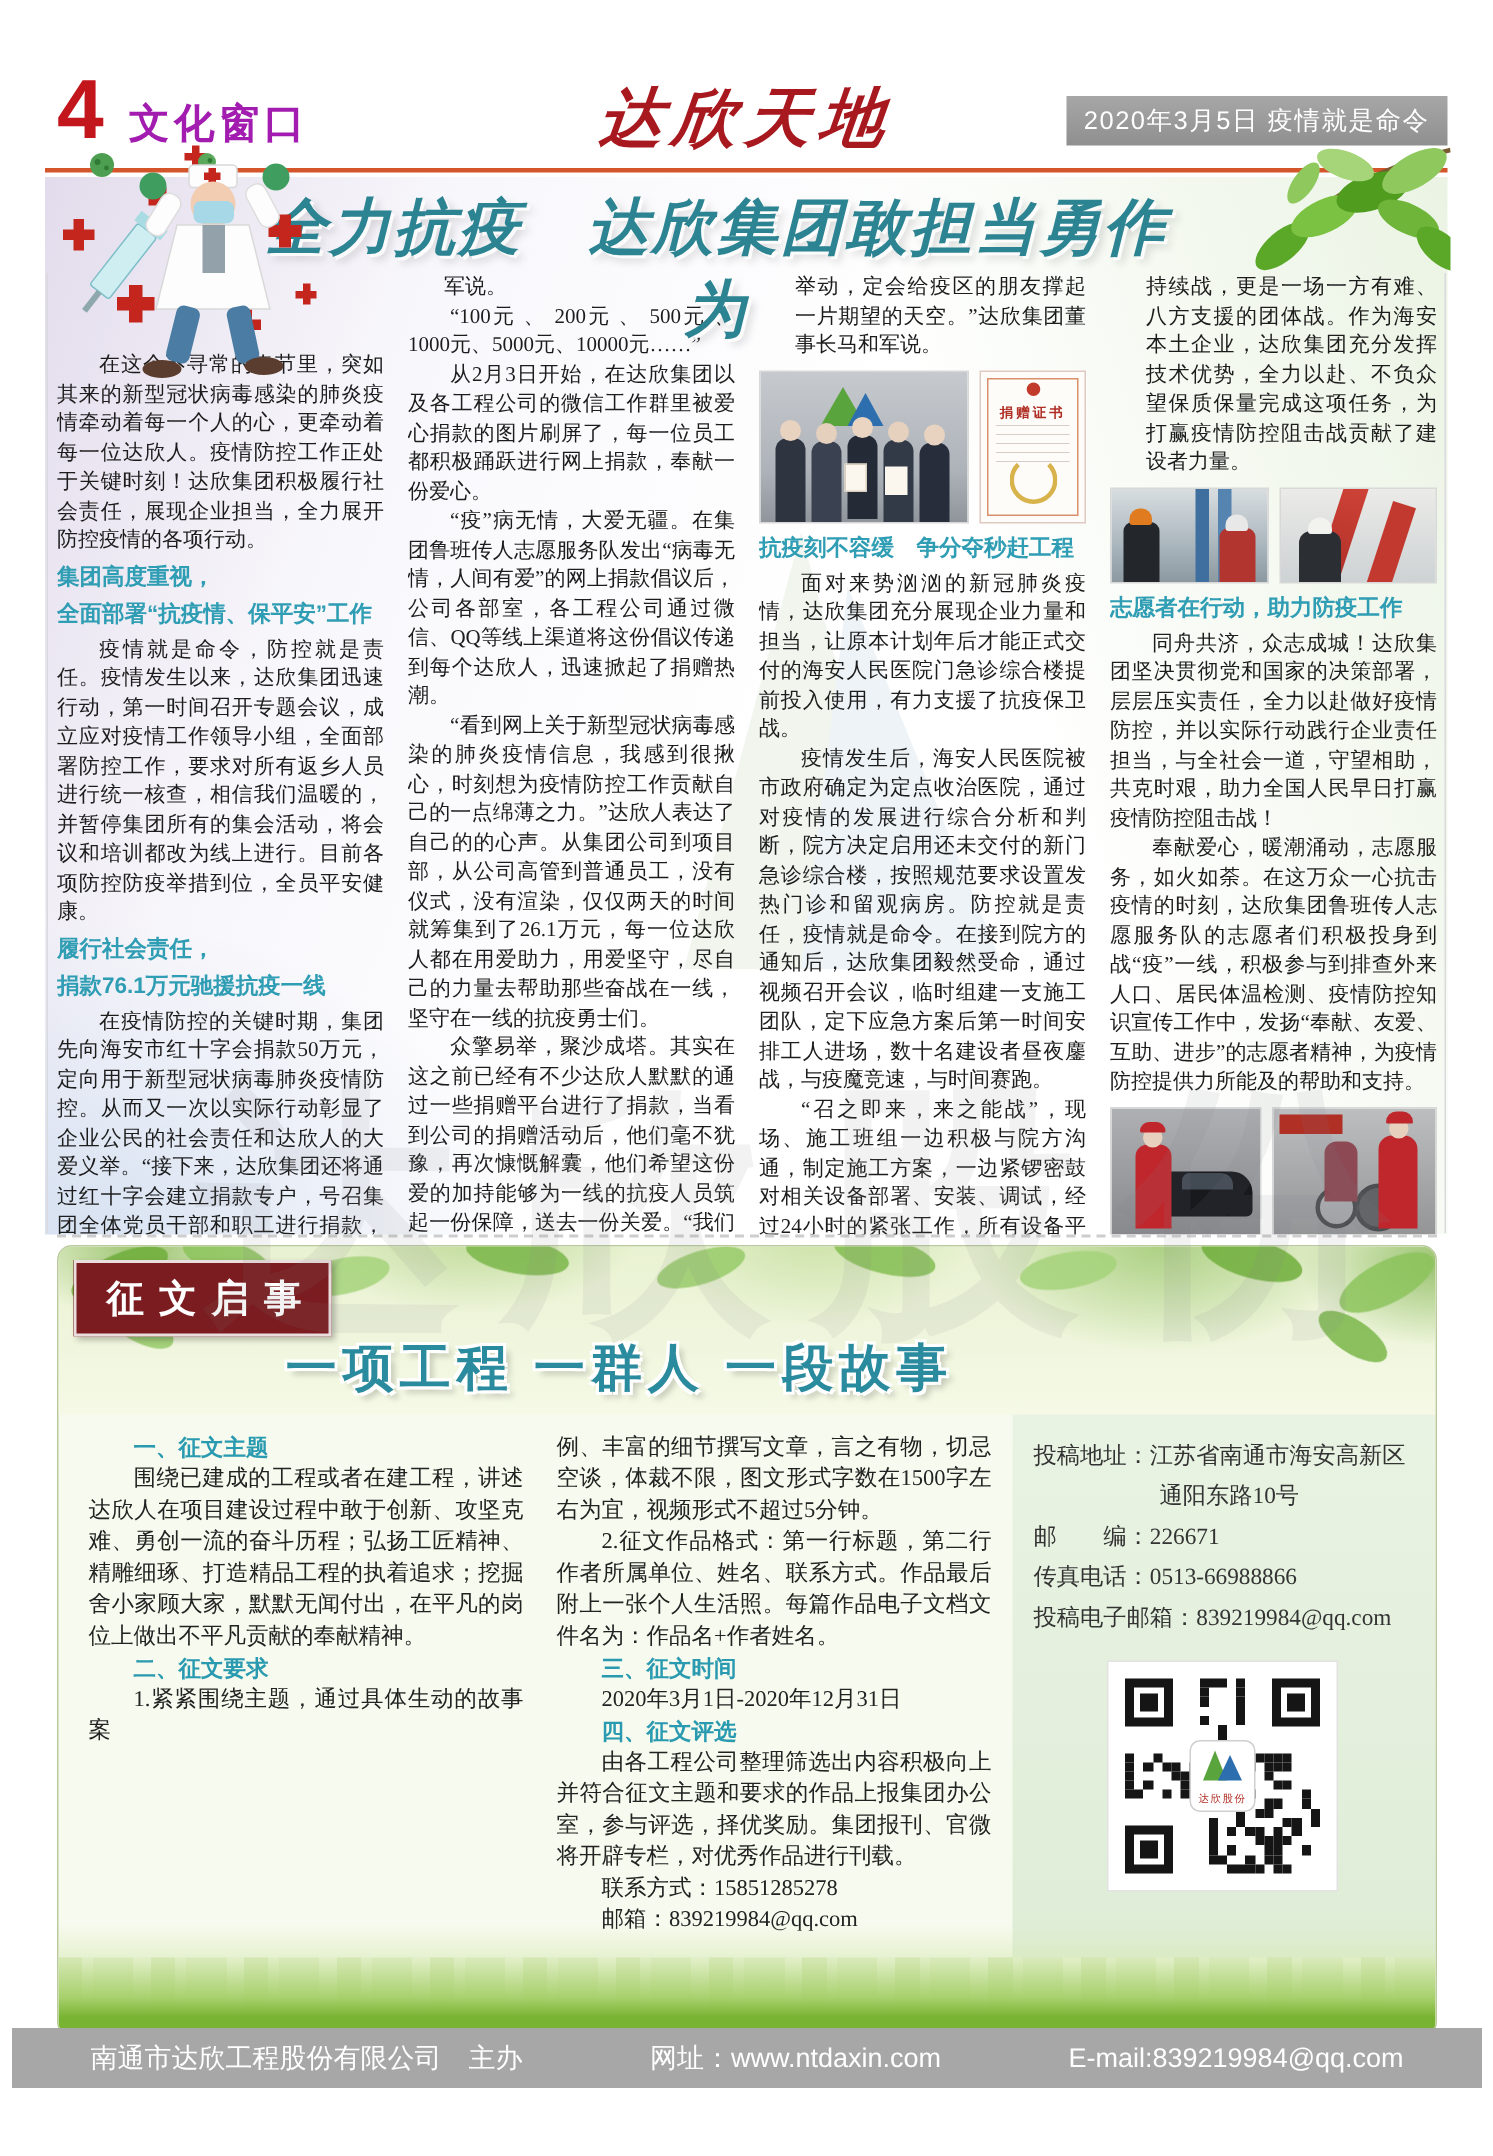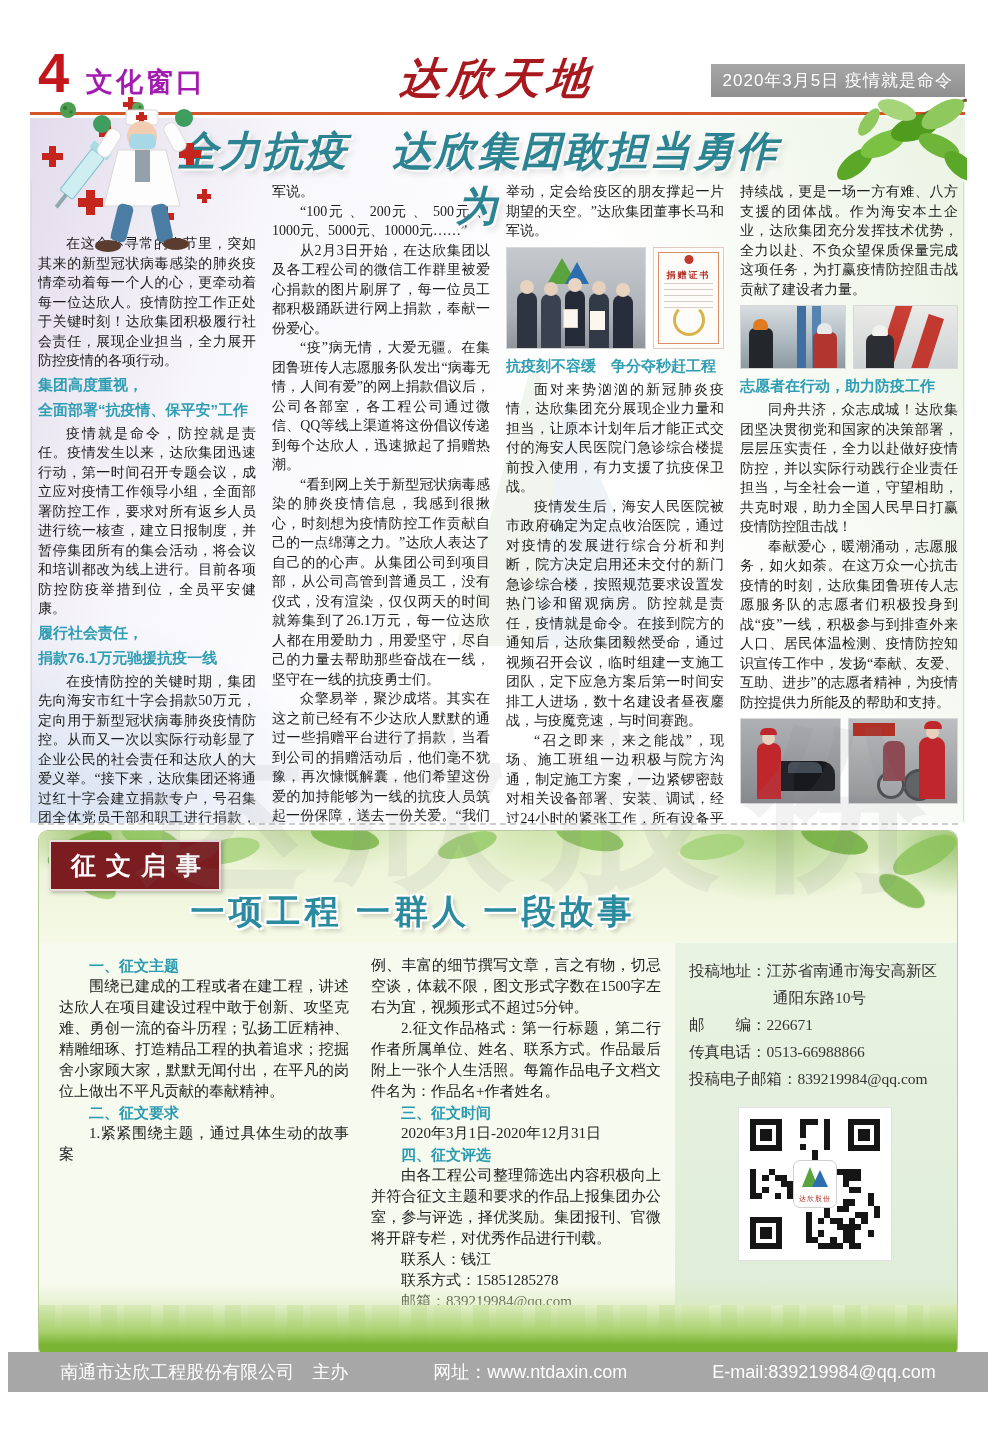--- a/index.html
+++ b/index.html
@@ -36,21 +36,21 @@
 
   .wm-logo{position:absolute;left:430px;top:330px;width:260px;height:320px;opacity:.14;z-index:1;}
   .wm-text{position:absolute;left:130px;top:718px;z-index:6;pointer-events:none;
            font-size:178px;font-weight:bold;letter-spacing:28px;line-height:1;
            color:rgba(125,125,140,.10);font-family:"DejaVu Sans",sans-serif;white-space:nowrap;}
 
   
   .article{position:absolute;left:38px;right:37px;top:182px;height:641px;display:flex;gap:16px;z-index:2;}
   .col{flex:1;overflow:hidden;font-size:14px;line-height:19.5px;text-align:justify;}
   .col p{margin:0;text-indent:2em;}
-  .col p.ni{text-indent:0;}
+  .col p.ni{text-indent:0;margin-left:24px;}
   .col-1{padding-top:52px;box-sizing:border-box;}
   .sub{color:#2f9db3;font-weight:bold;text-align:left;font-size:15px;line-height:22px;
        font-family:"Liberation Sans",sans-serif;margin:3px 0;}
   .photo-row{display:flex;gap:7px;margin:6px 0;}
   .ph{position:relative;overflow:hidden;border:1px solid #d8d8d8;box-sizing:border-box;}
 
   
   .ph-group{width:140px;height:102px;background:linear-gradient(#c6cacf,#aeb3b9 65%,#90959c);}
   .glogo-g{position:absolute;left:40px;top:10px;width:0;height:0;
            border-left:15px solid transparent;border-right:15px solid transparent;border-bottom:26px solid #5aa43e;}
@@ -260,21 +260,21 @@
     <ellipse cx="122" cy="28" rx="16" ry="7" transform="rotate(-55 122 28)" fill="#8fc95e"></ellipse>
   </svg>
 
   <div class="headline">全力抗疫　达欣集团敢担当勇作为</div>
 
   <div class="article">
     <div class="col col-1">
       <p>在这个不寻常的春节里，突如其来的新型冠状病毒感染的肺炎疫情牵动着每一个人的心，更牵动着每一位达欣人。疫情防控工作正处于关键时刻！达欣集团积极履行社会责任，展现企业担当，全力展开防控疫情的各项行动。</p>
       <div class="sub">集团高度重视，</div>
       <div class="sub">全面部署“抗疫情、保平安”工作</div>
-      <p>疫情就是命令，防控就是责任。疫情发生以来，达欣集团迅速行动，第一时间召开专题会议，成立应对疫情工作领导小组，全面部署防控工作，要求对所有返乡人员进行统一核查，建立日报制度，并暂停集团所有的集会活动，将会议和培训都改为线上进行。目前各项防控防疫举措到位，全员平安健康。</p>
+      <p>疫情就是命令，防控就是责任。疫情发生以来，达欣集团迅速行动，第一时间召开专题会议，成立应对疫情工作领导小组，全面部署防控工作，要求对所有返乡人员进行统一核查，相信我们温暖的，并暂停集团所有的集会活动，将会议和培训都改为线上进行。目前各项防控防疫举措到位，全员平安健康。</p>
       <div class="sub">履行社会责任，</div>
       <div class="sub">捐款76.1万元驰援抗疫一线</div>
       <p>在疫情防控的关键时期，集团先向海安市红十字会捐款50万元，定向用于新型冠状病毒肺炎疫情防控。从而又一次以实际行动彰显了企业公民的社会责任和达欣人的大爱义举。“接下来，达欣集团还将通过红十字会建立捐款专户，号召集团全体党员干部和职工进行捐款，为疫情防控贡献达欣力量。”达欣集团董事长马和</p>
     </div>
 
     <div class="col">
       <p class="ni">军说。</p>
       <p>“100元 、 200元 、 500元 、1000元、5000元、10000元……”</p>
       <p>从2月3日开始，在达欣集团以及各工程公司的微信工作群里被爱心捐款的图片刷屏了，每一位员工都积极踊跃进行网上捐款，奉献一份爱心。</p>
       <p>“疫”病无情，大爱无疆。在集团鲁班传人志愿服务队发出“病毒无情，人间有爱”的网上捐款倡议后，公司各部室，各工程公司通过微信、QQ等线上渠道将这份倡议传递到每个达欣人，迅速掀起了捐赠热潮。</p>
@@ -377,21 +377,20 @@
         <div class="nb-h">二、征文要求</div>
         <p>1.紧紧围绕主题，通过具体生动的故事案</p>
       </div>
       <div class="nb-col nb-mid">
         <p class="ni" style="text-indent:0">例、丰富的细节撰写文章，言之有物，切忌空谈，体裁不限，图文形式字数在1500字左右为宜，视频形式不超过5分钟。</p>
         <p>2.征文作品格式：第一行标题，第二行作者所属单位、姓名、联系方式。作品最后附上一张个人生活照。每篇作品电子文档文件名为：作品名+作者姓名。</p>
         <div class="nb-h">三、征文时间</div>
         <p class="nb-contact">2020年3月1日-2020年12月31日</p>
         <div class="nb-h">四、征文评选</div>
         <p>由各工程公司整理筛选出内容积极向上并符合征文主题和要求的作品上报集团办公室，参与评选，择优奖励。集团报刊、官微将开辟专栏，对优秀作品进行刊载。</p>
-        <p class="nb-contact">联系人：钱江</p>
         <p class="nb-contact">联系方式：15851285278</p>
         <p class="nb-contact">邮箱：839219984@qq.com</p>
       </div>
       <div class="nb-right">
         <div class="nr-line">投稿地址：江苏省南通市海安高新区</div>
         <div class="nr-line hang">通阳东路10号</div>
         <div class="nr-line">邮　　编：226671</div>
         <div class="nr-line">传真电话：0513-66988866</div>
         <div class="nr-line">投稿电子邮箱：839219984@qq.com</div>
         <div class="qr">

